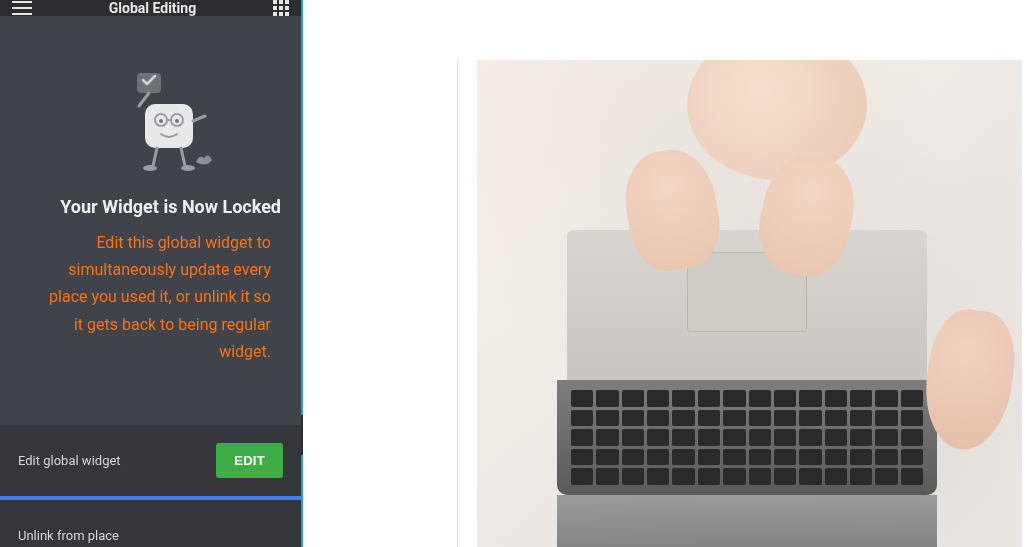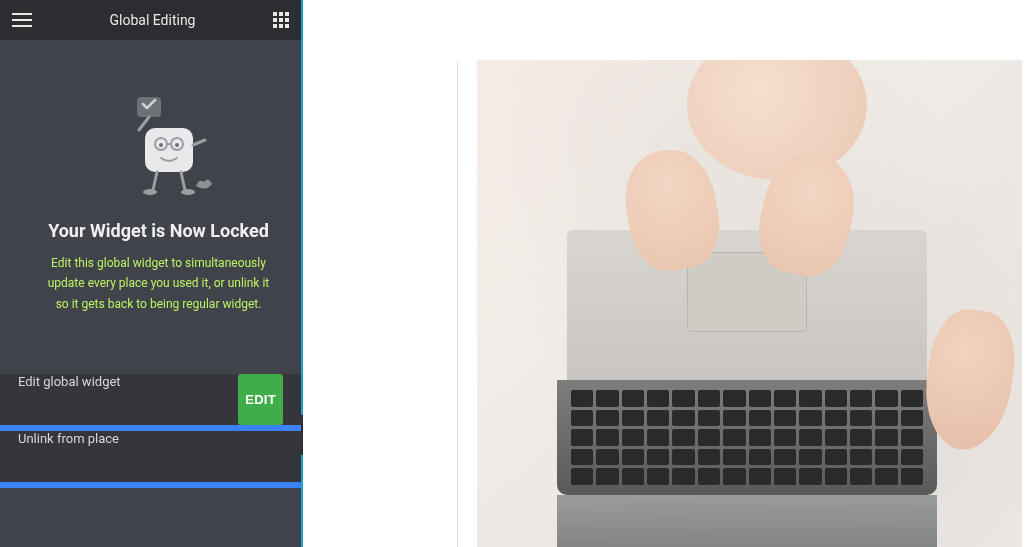--- a/index.html
+++ b/index.html
@@ -38,79 +38,80 @@
     cursor: pointer;
   }
   .hamburger span {
     display: block;
     height: 2px;
     background: #e8e8e8;
     width: 100%;
   }
   .header-title {
     font-size: 14px;
-    font-weight: 400;
+    font-weight: 700;
   }
   .grid-icon {
     width: 16px;
     height: 16px;
     display: grid;
     grid-template-columns: repeat(3, 4px);
     grid-template-rows: repeat(3, 4px);
     gap: 2px;
     cursor: pointer;
   }
   .grid-icon i {
     background: #e8e8e8;
     display: block;
   }
   .illustration-zone {
     padding: 40px 20px 20px 36px;
-    text-align: center;
+    text-align: right;
     color: #eaeaea;
   }
   .illustration {
     margin: 10px auto 20px auto;
     width: 120px;
     height: 110px;
     position: relative;
   }
   .lock-title {
     font-size: 18px;
     font-weight: 700;
     color: #f0f0f0;
     margin-bottom: 12px;
   }
   .lock-desc {
-    font-size: 12px;
+    font-size: 16px;
     line-height: 1.7;
-    color: #bef264;
+    color: #f97316;
     padding: 0 10px;
   }
   .action-rows {
     margin-top: 40px;
   }
   .action-row {
-    height: 57px;
+    height: 75px;
     background: #34363b;
     display: flex;
+    align-items: center;
     justify-content: space-between;
     padding: 0 18px;
-    border-bottom: 6px solid #3b82f6;
+    border-bottom: 4px solid #3b82f6;
   }
   .action-label {
     font-size: 13px;
     color: #d5d7da;
   }
   .btn {
     border: none;
     color: #fff;
     font-weight: 700;
     font-size: 13px;
-    padding: 10px 7px;
+    padding: 10px 18px;
     border-radius: 3px;
     cursor: pointer;
     letter-spacing: 0.3px;
   }
   .btn-edit { background: #3fae49; }
   .btn-unlink { background: #e84b4b; }
   .collapse-tab {
     position: absolute;
     right: -19px;
     top: 415px;

